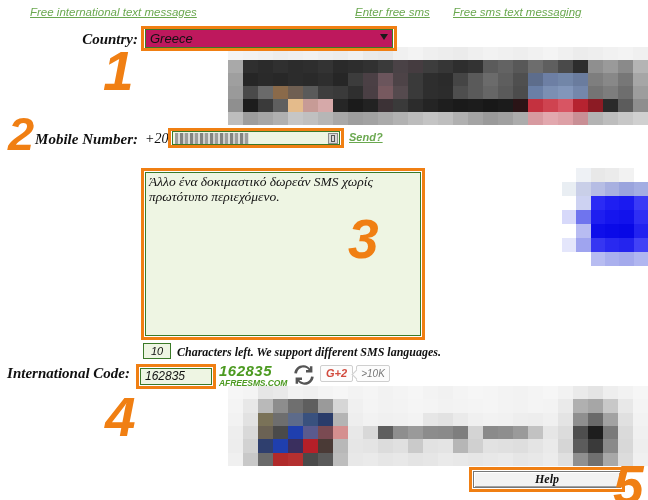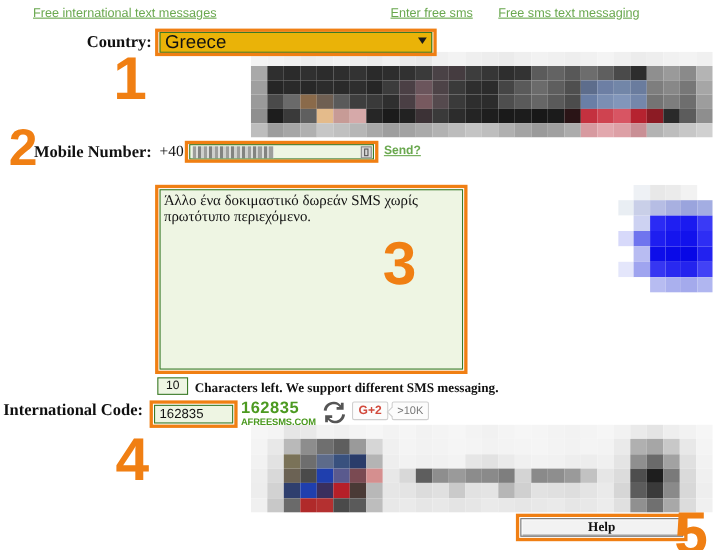--- a/index.html
+++ b/index.html
@@ -12,20 +12,21 @@
     background: #ffffff;
     font-family: "Liberation Serif", serif;
     overflow: hidden;
     position: relative;
   }
   #page {
     position: relative;
     width: 516px;
     height: 500px;
     background: #ffffff;
+    font-style: italic;
   }
 
   
   .pixelad {
     position: absolute;
     display: grid;
     overflow: hidden;
   }
   .pixelad i { display: block; }
 
@@ -96,24 +97,24 @@
   #step-3 { left: 348px; top: 212px; font-size: 55px; }
   #step-4 { left: 105px; top: 390px; font-size: 55px; }
   #step-5 { left: 613px; top: 458px; font-size: 55px; }
 
   
   #country-select {
     position: absolute;
     left: 145px; top: 29px;
     width: 248px; height: 19px;
     box-sizing: border-box;
-    background: #eab308;
+    background: #be185d;
     border: 1px solid #3a7a28;
     font-family: "Liberation Sans", sans-serif;
-    font-size: 17px;
+    font-size: 13px;
     color: #111;
     padding: 0 18px 0 4px;
     line-height: 17px;
     white-space: nowrap;
     overflow: hidden;
   }
   #country-caret {
     position: absolute;
     right: 4px; top: 4px;
     width: 0; height: 0;
@@ -723,35 +724,35 @@
 
   <div class="form-label" id="label-country">Country:</div>
   <div id="country-select">
     <span>Greece</span>
     <span id="country-caret"></span>
   </div>
   <div class="hl" id="hl-country"></div>
   <div class="step" id="step-1">1</div>
 
   <div class="form-label" id="label-mobile">Mobile Number:</div>
-  <div id="prefix">+40</div>
+  <div id="prefix">+20</div>
   <div id="mobile-input">
     <span id="mobile-masked"></span>
     <span id="mobile-spinner"></span>
   </div>
   <a id="help-link" href="#">Send?</a>
   <div class="hl" id="hl-mobile"></div>
   <div class="step" id="step-2">2</div>
 
   <div id="message-box">Άλλο ένα δοκιμαστικό δωρεάν SMS χωρίς πρωτότυπο περιεχόμενο.</div>
   <div class="hl" id="hl-message"></div>
   <div class="step" id="step-3">3</div>
 
   <div id="chars-left-box">10</div>
-  <div id="chars-left-text">Characters left. We support different SMS messaging.</div>
+  <div id="chars-left-text">Characters left. We support different SMS languages.</div>
 
   <div class="form-label" id="label-verify">International Code:</div>
   <div id="verify-input">162835</div>
   <div class="hl" id="hl-verify"></div>
   <div class="step" id="step-4">4</div>
 
   <div id="captcha">
     <span id="captcha-code">162835</span>
     <span id="captcha-brand">AFREESMS.COM</span>
   </div>

